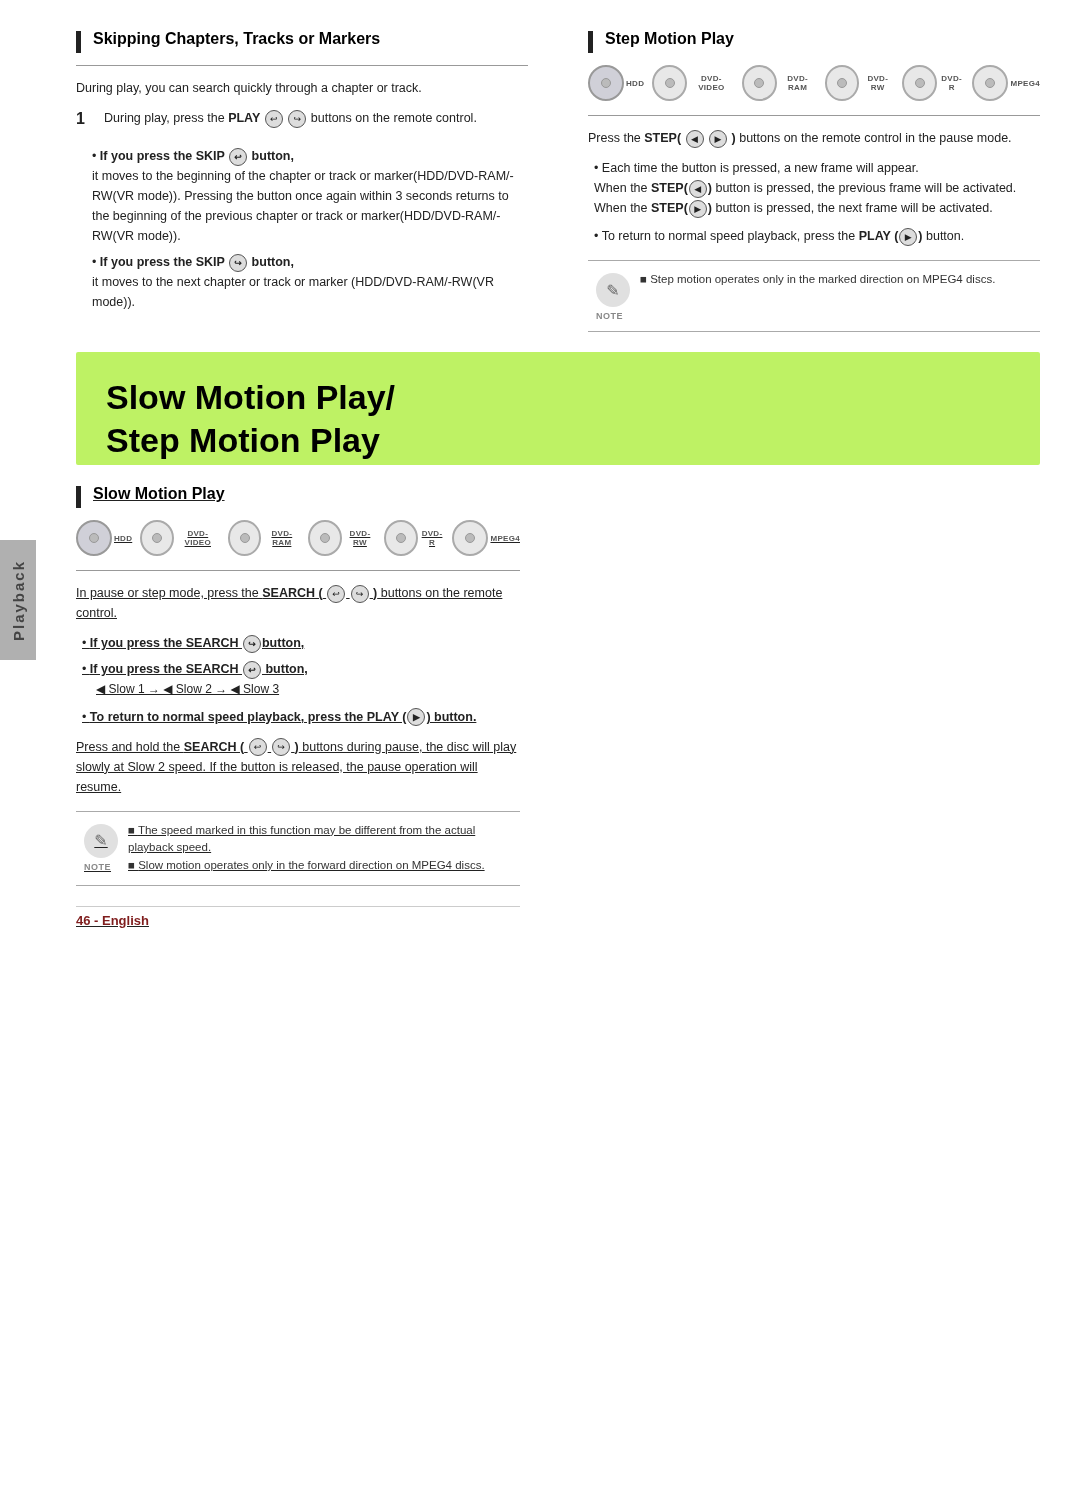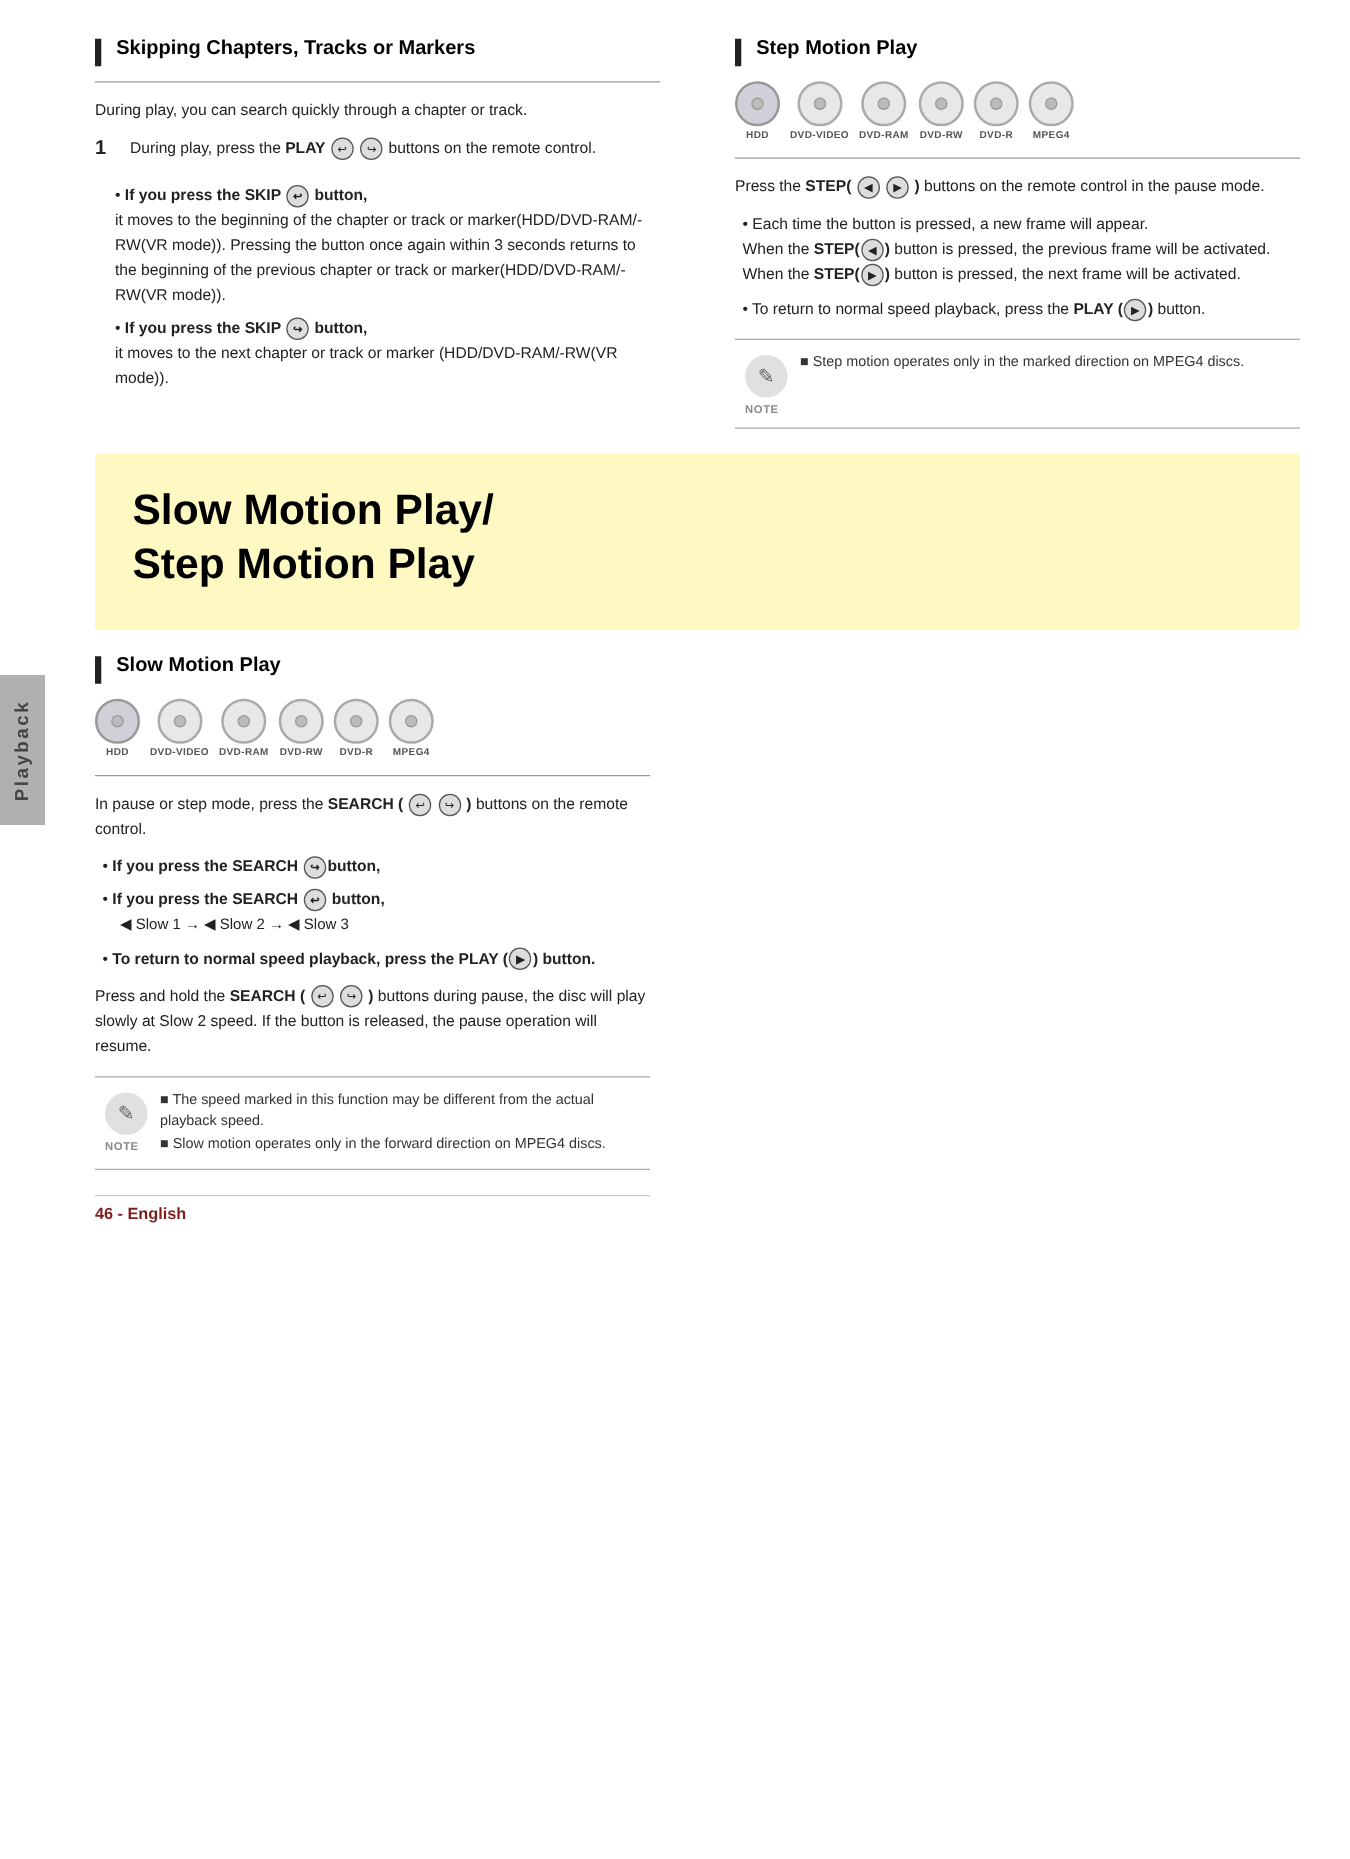--- a/index.html
+++ b/index.html
@@ -140,21 +140,20 @@
     
     .icons-row {
       display: flex;
       gap: 8px;
       margin: 12px 0 14px 0;
       align-items: center;
     }
 
     .disc-icon {
       display: flex;
-      flex-direction: column;
       align-items: center;
       gap: 2px;
     }
 
     .disc-icon .icon-circle {
       width: 36px;
       height: 36px;
       border-radius: 50%;
       border: 2px solid #aaa;
       background: #e8e8e8;
@@ -181,37 +180,38 @@
       letter-spacing: 0.3px;
     }
 
     .hdd-icon .icon-circle {
       background: #d0d0d8;
       border-color: #999;
     }
 
     
     .big-header {
-      background: #fef9c3;
-      padding: 24px 30px 32px 30px;
+      background: #bef264;
+      padding: 24px 30px 4px 30px;
       margin: 20px 0 20px 0;
       border-radius: 2px;
     }
 
     .big-header-title {
       font-size: 34px;
       font-weight: bold;
       color: #000;
       line-height: 1.25;
     }
 
     
     .bottom-section {
       display: flex;
       gap: 56px;
+      text-decoration: underline;
     }
 
     .bottom-left {
       flex: 1;
       padding-right: 10px;
     }
 
     .bottom-right {
       flex: 1;
       padding-left: 10px;

